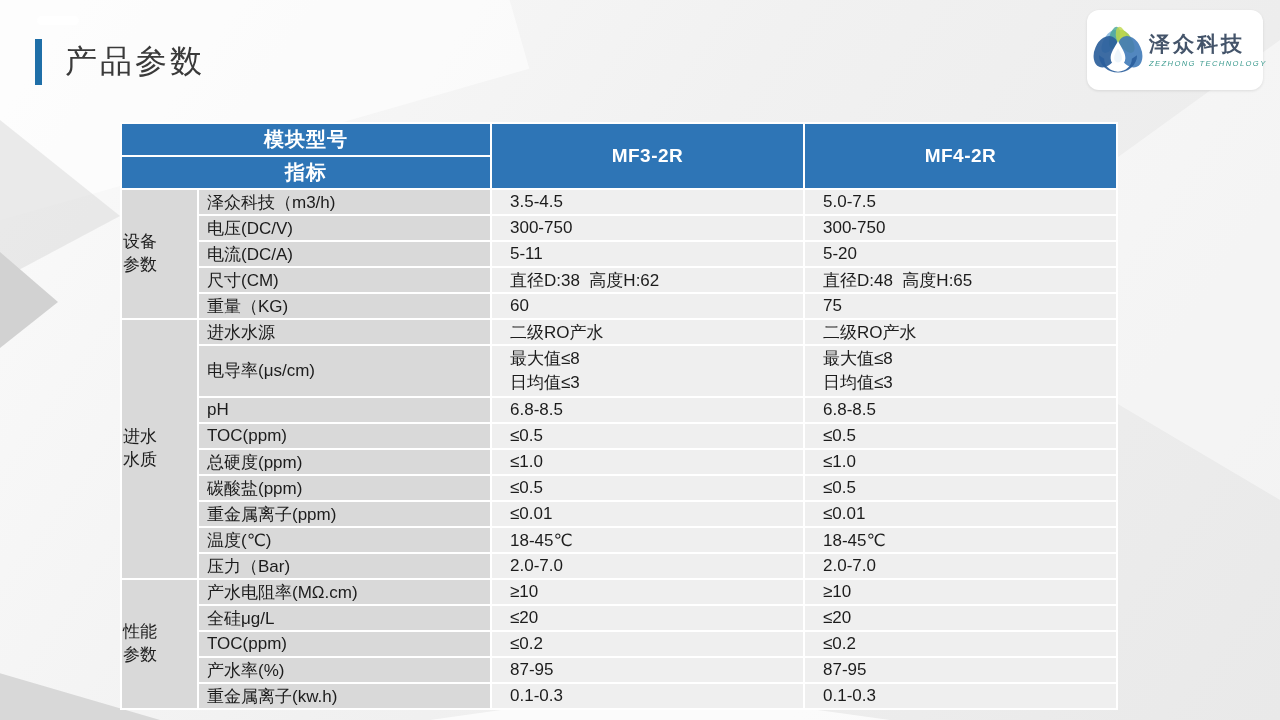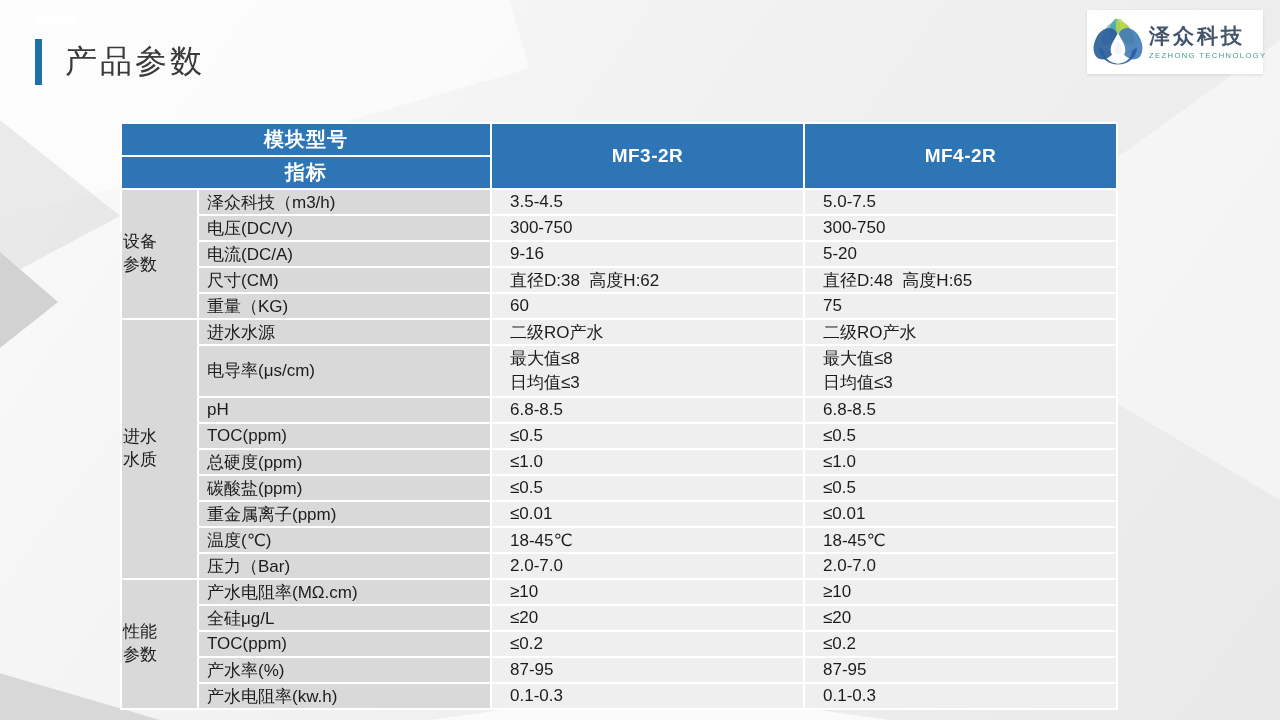--- a/index.html
+++ b/index.html
@@ -41,28 +41,28 @@
     background: #ffffff; border-radius: 5px;
   }
 
   
   .title-wrap { position: absolute; left: 35px; top: 28px; display: flex; align-items: center; }
   .title-bar { width: 7px; height: 46px; margin-right: 11px; }
   .page-title { font-size: 32px; font-weight: 500; color: #3a3a3a; letter-spacing: 3px; margin: 12px; }
 
   
   .logo-card {
-    position: absolute; left: 1087px; top: 10px; width: 176px; height: 64px;
-    background: #ffffff; border-radius: 0; box-shadow: 0 1px 3px rgba(0,0,0,0.10);
+    position: absolute; left: 1087px; top: 10px; width: 176px; height: 80px;
+    background: #ffffff; border-radius: 12px; box-shadow: 0 1px 3px rgba(0,0,0,0.10);
     display: flex; align-items: center; padding-left: 5px; box-sizing: border-box;
   }
   .logo-mark { width: 52px; height: 56px; flex: 0 0 auto; }
   .logo-text { margin-left: 5px; display: flex; flex-direction: column; }
   .logo-cn { font-size: 21px; font-weight: bold; letter-spacing: 3px; line-height: 1.1; }
-  .logo-en { font-size: 7.6px; letter-spacing: 1.4px; margin-top: 3px; white-space: nowrap; }
+  .logo-en { font-size: 7.6px; letter-spacing: 1.4px; margin-top: 3px; white-space: nowrap; font-style: italic; }
 
   
   .spec-table {
     position: absolute; left: 120px; top: 122px; width: 996px;
     border-collapse: collapse; table-layout: fixed;
     font-size: 17px; color: #1c1c1c;
   }
   .spec-table th, .spec-table td {
     border: 2px solid #ffffff; vertical-align: middle;
     overflow: hidden;
@@ -143,21 +143,21 @@
           <td class="val">3.5-4.5</td>
           <td class="val">5.0-7.5</td>
         </tr>
         <tr>
           <td class="label">电压(DC/V)</td>
           <td class="val">300-750</td>
           <td class="val">300-750</td>
         </tr>
         <tr>
           <td class="label">电流(DC/A)</td>
-          <td class="val">9-16</td>
+          <td class="val">5-11</td>
           <td class="val">5-20</td>
         </tr>
         <tr>
           <td class="label">尺寸(CM)</td>
           <td class="val">直径D:38  高度H:62</td>
           <td class="val">直径D:48  高度H:65</td>
         </tr>
         <tr>
           <td class="label">重量（KG)</td>
           <td class="val">60</td>
@@ -228,20 +228,20 @@
           <td class="label">TOC(ppm)</td>
           <td class="val">≤0.2</td>
           <td class="val">≤0.2</td>
         </tr>
         <tr>
           <td class="label">产水率(%)</td>
           <td class="val">87-95</td>
           <td class="val">87-95</td>
         </tr>
         <tr>
-          <td class="label">产水电阻率(kw.h)</td>
+          <td class="label">重金属离子(kw.h)</td>
           <td class="val">0.1-0.3</td>
           <td class="val">0.1-0.3</td>
         </tr>
       </tbody>
   </table>
 
 </div>
 
 </body></html>

